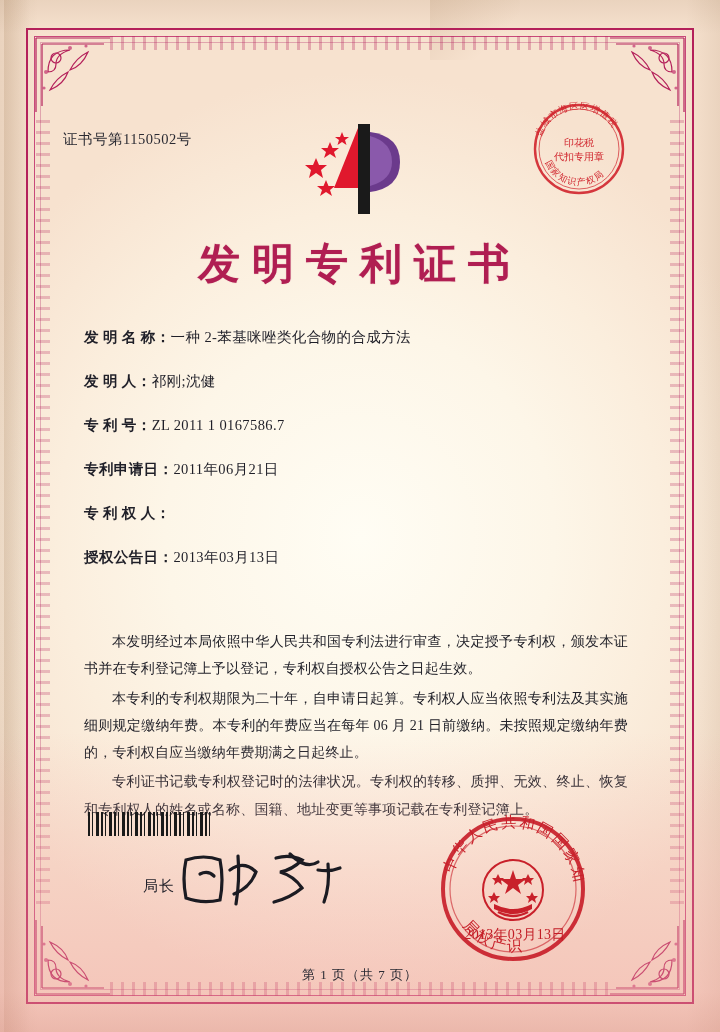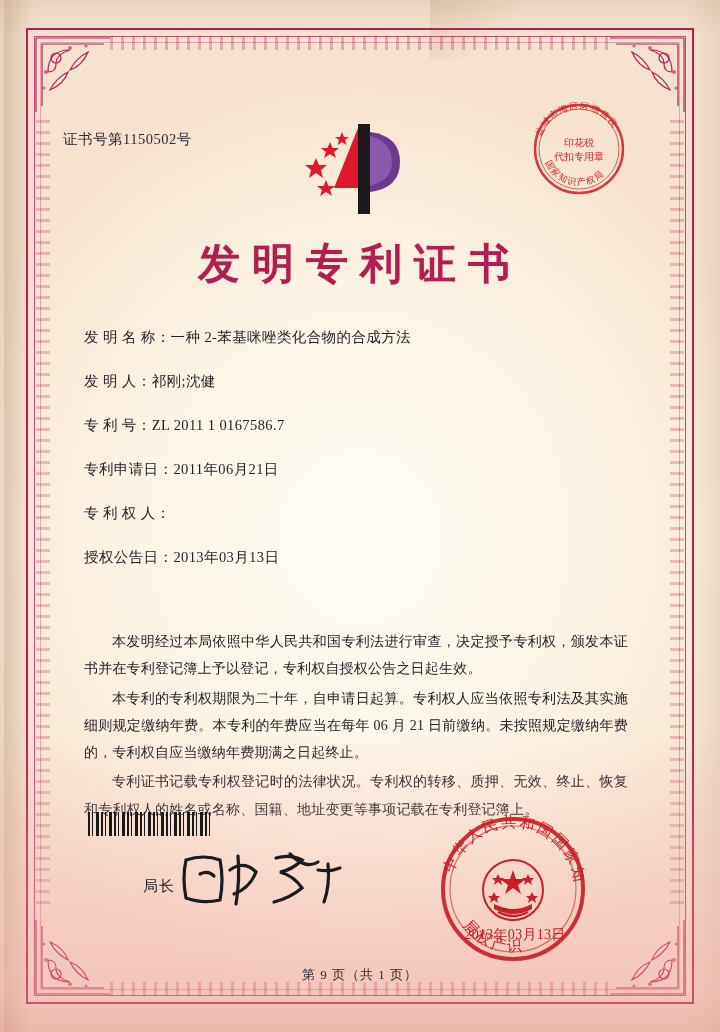--- a/index.html
+++ b/index.html
@@ -151,20 +151,21 @@
   }
   .field-row {
     display: flex;
     align-items: baseline;
     margin-bottom: 25px;
     white-space: nowrap;
   }
   .field-label {
     color: #1f1f28;
     letter-spacing: .4px;
+    font-weight: bold;
   }
   .field-value {
     color: #1f1f28;
     letter-spacing: .4px;
   }
 
   
   .paragraphs {
     position: absolute;
     left: 84px;
@@ -435,15 +436,15 @@
           <polygon points="62,84 64,88 68,88 65,91 66,95 62,92 58,95 59,91 56,88 60,88"></polygon>
           <polygon points="100,84 102,88 106,88 103,91 104,95 100,92 96,95 97,91 94,88 98,88"></polygon>
         </g>
         <path d="M62 96 q19 10 38 0 l0 5 q-19 10 -38 0 z" fill="#c8202a"></path>
         <path d="M66 104 q15 8 30 0" stroke="#c8202a" stroke-width="2.4" fill="none"></path>
       </g>
     </svg>
   </div>
   <div class="seal-date">2013年03月13日</div>
 
-  <div class="page-number">第 9 页（共 1 页）</div>
+  <div class="page-number">第 1 页（共 7 页）</div>
 
 </div>
 
 </body></html>

